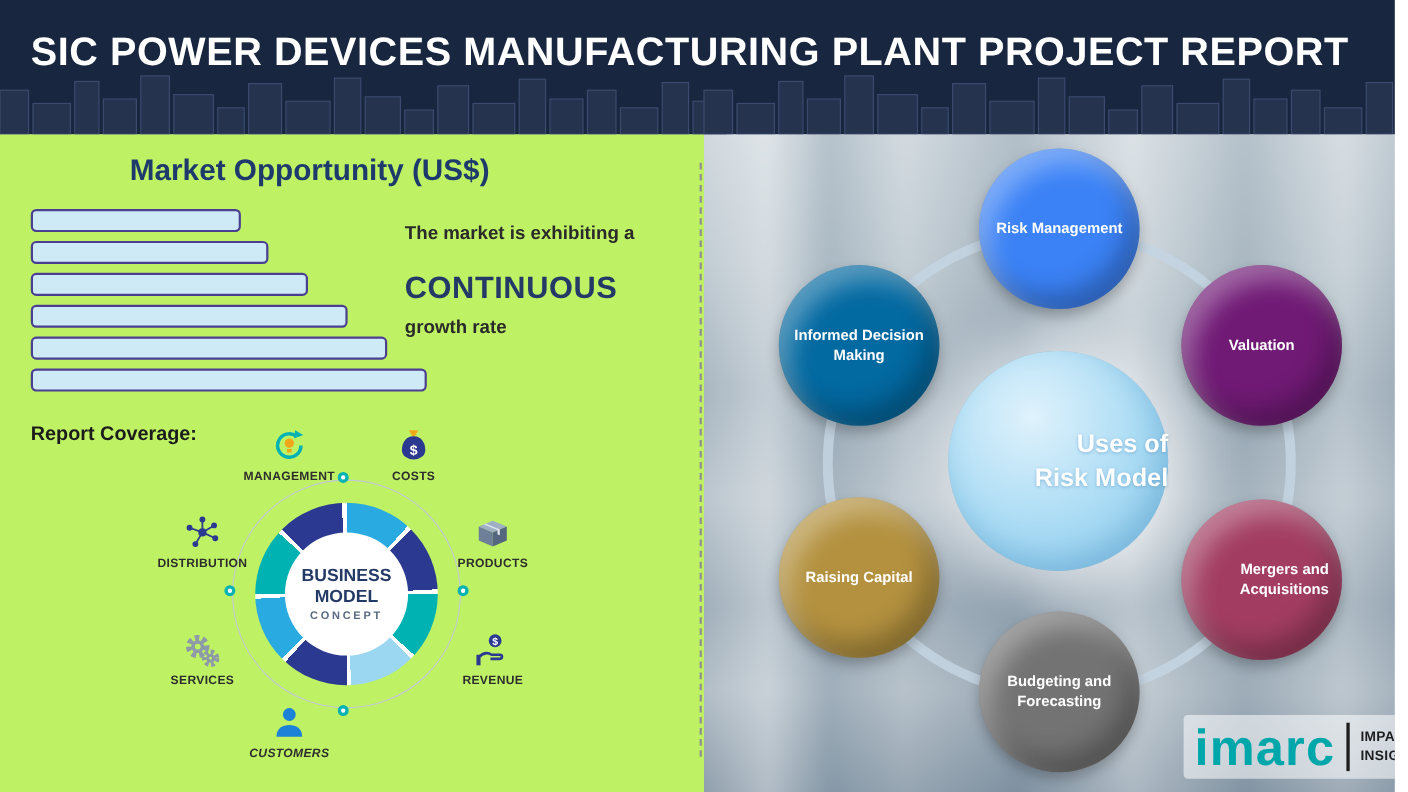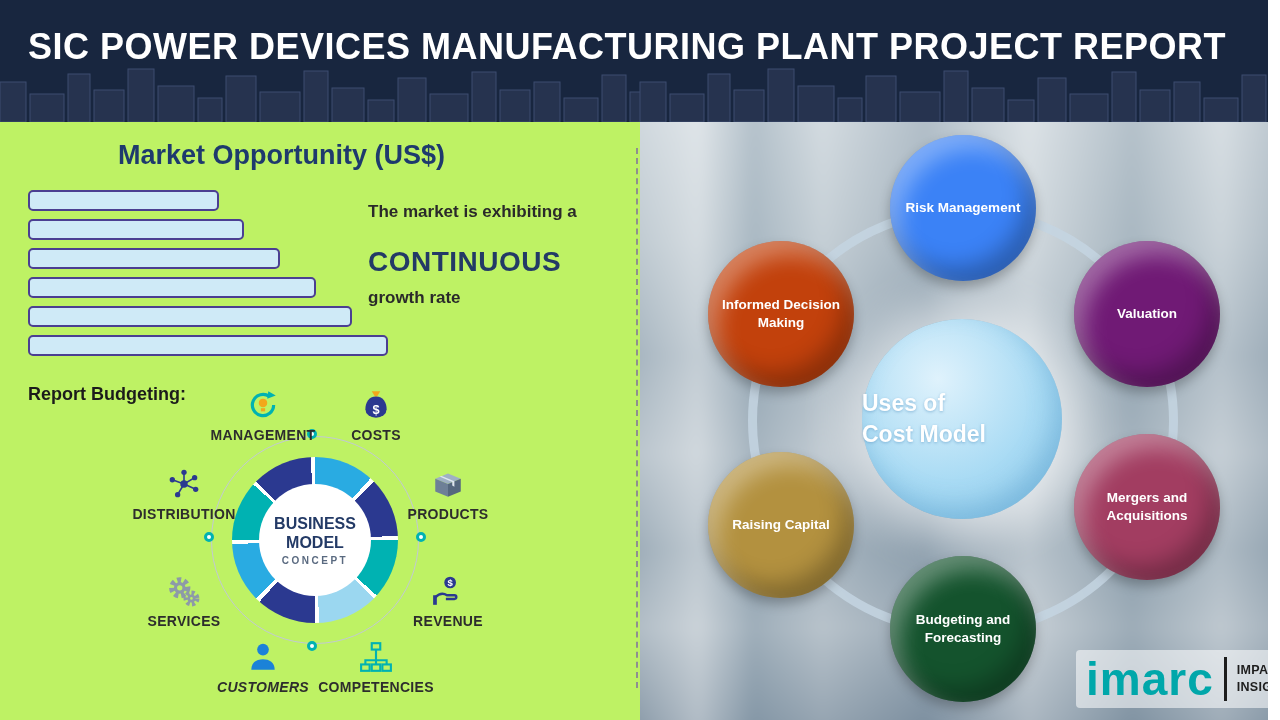--- a/index.html
+++ b/index.html
@@ -31,21 +31,21 @@
   .bm-dot.w { left:-8px; top:calc(50% - 8px); }
   .bm-dot.e { right:-8px; top:calc(50% - 8px); }
   .bm-donut { position:absolute; left:232px; top:335px; width:166px; height:166px; border-radius:50%;
     background:conic-gradient(#29abe2 0deg 42deg,#fff 42deg 45deg,#2b3990 45deg 87deg,#fff 87deg 90deg,#00b2b2 90deg 132deg,#fff 132deg 135deg,#9bd7f0 135deg 177deg,#fff 177deg 180deg,#2b3990 180deg 222deg,#fff 222deg 225deg,#29abe2 225deg 267deg,#fff 267deg 270deg,#00b2b2 270deg 312deg,#fff 312deg 315deg,#2b3990 315deg 357deg,#fff 357deg 360deg); }
   .bm-donut::after { content:""; position:absolute; inset:27px; background:#fff; border-radius:50%; }
   .bm-center { position:absolute; left:232px; top:335px; width:166px; height:166px; display:flex; flex-direction:column; align-items:center; justify-content:center; z-index:2; text-align:center; }
   .bm-center-main { font-size:16px; font-weight:bold; color:#233a66; line-height:1.2; }
   .bm-center-sub { font-size:10px; font-weight:bold; color:#5a6a80; letter-spacing:2.5px; margin-top:3px; }
   .bm-item { position:absolute; width:92px; display:flex; flex-direction:column; align-items:center; gap:5px; text-align:center; }
   .bm-item svg { width:34px; height:34px; }
-  .bm-label { font-size:14px; font-weight:bold; color:#2d2d2d; letter-spacing:0.3px; }
+  .bm-label { font-size:11px; font-weight:bold; color:#2d2d2d; letter-spacing:0.3px; }
   .bmi-management { left:217px; top:266px; }
   .bmi-costs { left:330px; top:266px; }
   .bmi-distribution { left:138px; top:345px; }
   .bmi-products { left:402px; top:345px; }
   .bmi-services { left:138px; top:452px; }
   .bmi-revenue { left:402px; top:452px; }
   .bmi-customers { left:217px; top:518px;font-style:italic; }
   .bmi-competencies { left:330px; top:518px; }
 
   
@@ -54,31 +54,31 @@
   
   .right-panel { position:absolute; left:640px; top:122px; width:640px; height:598px; overflow:hidden; z-index:2; }
   .right-panel::before { content:""; position:absolute; inset:-24px;
     background:
       linear-gradient(90deg, rgba(255,255,255,0) 0%, rgba(255,255,255,.40) 12%, rgba(140,160,175,.35) 20%, rgba(255,255,255,.18) 30%, rgba(120,140,158,.30) 45%, rgba(255,255,255,.35) 60%, rgba(130,150,165,.30) 75%, rgba(255,255,255,.25) 88%, rgba(110,130,148,.30) 100%),
       linear-gradient(180deg, #cdd6dc 0%, #b9c5cd 22%, #9dadb9 40%, #b3bfc8 55%, #93a4b1 70%, #a9b6c0 82%, #76899a 100%);
     filter:blur(6px); }
   .uses-ring { position:absolute; left:108px; top:84px; width:430px; height:430px; border-radius:50%; border:9px solid rgba(196,213,226,.85); z-index:1; }
   .center-circle { position:absolute; left:222px; top:197px; width:200px; height:200px; border-radius:50%;
     background:radial-gradient(circle at 38% 30%, #dff2fc, #a9dbf4 55%, #8ccaec);
-    display:flex; flex-direction:column; align-items:flex-start; justify-content:center;
+    display:flex; flex-direction:column; align-items:flex-end; justify-content:center;
     color:#ffffff; font-weight:bold; font-size:23px; line-height:1.35; z-index:2; text-align:center;
     box-shadow:0 0 45px 18px rgba(255,255,255,.55), inset -8px -12px 24px rgba(70,140,190,.35);
     text-shadow:0 1px 3px rgba(90,150,195,.6); }
   .bubble { position:absolute; width:146px; height:146px; border-radius:50%;
     display:flex; align-items:center; justify-content:center; text-align:center;
     color:#fff; font-weight:bold; font-size:13.5px; line-height:1.3; padding:12px; z-index:3;
     box-shadow:inset 10px 14px 22px rgba(255,255,255,.35), inset -10px -14px 22px rgba(0,0,0,.28), 0 6px 12px rgba(0,0,0,.25); }
   .b0 { left:250px; top:13px; }   
   .b1 { left:434px; top:119px; }  
-  .b2 { left:434px; top:312px; }  
+  .b2 { left:434px; top:332px;text-align:right; }  
   .b3 { left:250px; top:434px; }  
   .b4 { left:68px;  top:330px; }  
   .b5 { left:68px;  top:119px; }  
 
   
   .logo { position:absolute; left:436px; top:528px; display:flex; align-items:center; gap:10px; z-index:5; background:rgba(255,255,255,.55); padding:6px 10px; border-radius:4px; }
   .logo-brand { font-size:46px; font-weight:bold; color:#00a7aa; letter-spacing:1px; line-height:1; }
   .logo-bar { width:3px; height:44px; background:#1d1d1d; }
   .logo-tags { display:flex; flex-direction:column; font-size:12.5px; font-weight:bold; color:#1d1d1d; letter-spacing:0.3px; line-height:1.4; }
 </style>
@@ -130,21 +130,21 @@
         <div class="mbar" style="width: 90%; background: rgb(207, 234, 247); border-color: rgb(75, 63, 146);"></div>
         <div class="mbar" style="width: 100%; background: rgb(207, 234, 247); border-color: rgb(75, 63, 146);"></div>
       </div>
 
     <div class="growth-text">
       <div class="growth-line1">The market is exhibiting a</div>
       <div class="growth-highlight">CONTINUOUS</div>
       <div class="growth-line2">growth rate</div>
     </div>
 
-    <div class="coverage-label">Report Budgeting:</div>
+    <div class="coverage-label">Report Coverage:</div>
 
     <div class="bm-ring">
       <span class="bm-dot n"></span>
       <span class="bm-dot s"></span>
       <span class="bm-dot w"></span>
       <span class="bm-dot e"></span>
     </div>
     <div class="bm-donut"></div>
     <div class="bm-center">
       <div class="bm-center-main">
@@ -220,60 +220,48 @@
         </svg>
       <span class="bm-label">REVENUE</span>
     </div>
     <div class="bm-item bmi-customers">
       <svg viewBox="0 0 32 32">
           <circle cx="16" cy="9" r="5.5" fill="#1b82d8"></circle>
           <path d="M5 28c0-7 5-10 11-10s11 3 11 10z" fill="#1b82d8"></path>
         </svg>
       <span class="bm-label">CUSTOMERS</span>
     </div>
-    <div class="bm-item bmi-competencies">
-      <svg viewBox="0 0 32 32">
-          <g fill="none" stroke="#00b2b2" stroke-width="2">
-            <rect x="12" y="3" width="8" height="6"></rect>
-            <rect x="2" y="23" width="8" height="6"></rect>
-            <rect x="12" y="23" width="8" height="6"></rect>
-            <rect x="22" y="23" width="8" height="6"></rect>
-            <path d="M16 9v7M6 23v-4h20v4M16 16v7"></path>
-          </g>
-        </svg>
-      <span class="bm-label">COMPETENCIES</span>
-    </div>
   </div>
 
   <div class="divider"></div>
 
   <div class="right-panel">
     <div class="uses-ring"></div>
 
     <div class="center-circle">
       <span>Uses of</span>
-      <span>Cost Model</span>
+      <span>Risk Model</span>
     </div>
 
     <div class="bubble b0" style="background-color: #3b82f6;">
       <span>Risk Management</span>
     </div>
     <div class="bubble b1" style="background-color: #701a75;">
       <span>Valuation</span>
     </div>
     <div class="bubble b2" style="background-color: rgb(162, 61, 97);">
       <span>Mergers and Acquisitions</span>
     </div>
-    <div class="bubble b3" style="background-color: #14532d;">
+    <div class="bubble b3" style="background-color: #737373;">
       <span>Budgeting and Forecasting</span>
     </div>
     <div class="bubble b4" style="background-color: rgb(179, 145, 63);">
       <span>Raising Capital</span>
     </div>
-    <div class="bubble b5" style="background-color: #c2410c;">
+    <div class="bubble b5" style="background-color: #0369a1;">
       <span>Informed Decision Making</span>
     </div>
 
     <div class="logo">
       <span class="logo-brand" style="color: rgb(0, 167, 170);">imarc</span>
       <span class="logo-bar"></span>
       <span class="logo-tags">
         <span>IMPACTFUL</span>
         <span>INSIGHTS</span>
       </span>

